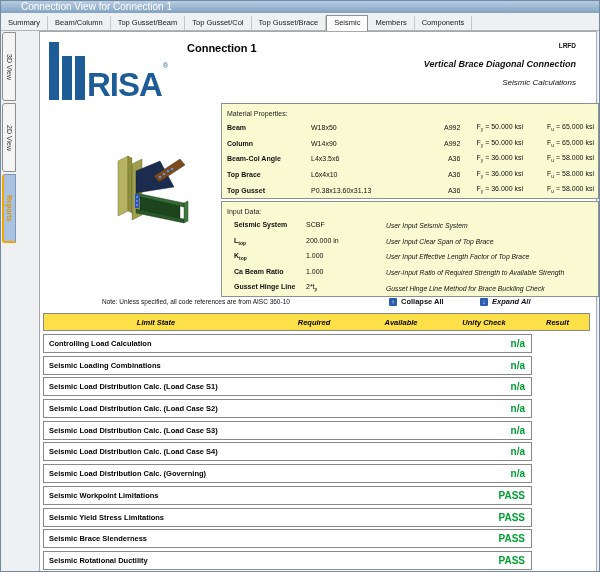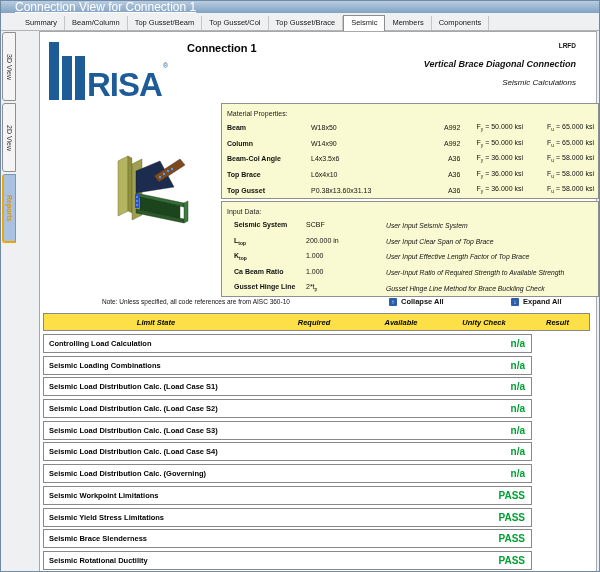--- a/index.html
+++ b/index.html
@@ -2,24 +2,24 @@
 <html><head>
 <meta charset="utf-8">
 <style>
   html,body{margin:0;padding:0;background:#d4d0c8;}
   *{box-sizing:border-box;}
   .window{position:relative;width:600px;height:572px;background:#eef0f2;
           font-family:"Liberation Sans",sans-serif;border:1px solid #6e8aa5;overflow:hidden;}
   
   .titlebar{position:absolute;top:0;left:0;width:100%;height:12px;
             background:linear-gradient(#b9cde1,#82a2c2);color:#fff;
-            font-size:12px;line-height:12px;padding-left:14px;text-decoration:underline;}
+            font-size:10px;line-height:12px;padding-left:20px;}
   
   .tabstrip{position:absolute;top:12px;left:0;width:100%;height:18px;
-            display:flex;align-items:flex-end;padding-left:17px;
+            display:flex;align-items:flex-end;
             background:#eef0f2;border-bottom:1px solid #b3b3b3;}
   .ttab{font-size:7.5px;color:#1a1a1a;padding:3px 7px 4px;line-height:1;
         border-right:1px solid #c6c6c6;white-space:nowrap;cursor:default;}
   .ttab.active{background:#fff;border:1px solid #8e8e8e;border-bottom:none;
                margin-bottom:-1px;padding-bottom:5px;z-index:2;}
   
   .sidetabs{position:absolute;left:1px;top:31px;width:14px;}
   .stab{width:14px;height:69px;margin-bottom:2px;background:#f4f4f4;
         border:1px solid #8f8f8f;border-radius:3px 0 0 3px;
         display:flex;align-items:center;justify-content:center;cursor:default;}
@@ -49,21 +49,21 @@
   .i-label{width:79px;padding-left:7px;font-weight:bold;white-space:nowrap;}
   .i-value{width:80px;white-space:nowrap;}
   .i-desc{font-style:italic;font-size:6.8px;white-space:nowrap;}
   
   .noterow{position:absolute;top:265px;left:0;width:100%;height:12px;margin-left:40px;}
   .note{position:absolute;left:22px;top:1px;font-size:6.5px;color:#111;}
   .tool{position:absolute;top:0;display:flex;align-items:center;cursor:default;}
   .tool .sq{width:8px;height:8px;background:#2b5cad;color:#fff;font-size:6px;
             line-height:8px;text-align:center;border-radius:1px;margin-right:4px;}
   .tool .lbl{font-size:7.5px;font-weight:bold;color:#111;}
-  .tool.collapse{left:309px;} .tool.expand{left:431px;}
+  .tool.collapse{left:309px;} .tool.expand{left:400px;font-style:italic;}
   
   .res-header{position:absolute;left:3px;top:281px;width:547px;height:18px;
               border:1px solid #888;background:#fde047;display:flex;align-items:center;font-style:italic;}
   .res-header span{font-size:7.5px;font-weight:bold;text-align:center;color:#000;}
   .rh-0{width:224px;} .rh-1{width:92px;} .rh-2{width:82px;} .rh-3{width:84px;} .rh-4{width:63px;}
   .res-rows{position:absolute;left:3px;top:302px;width:489px;}
   .rrow{height:19px;margin-bottom:2.7px;border:1px solid #888;background:#fff;
         display:flex;align-items:center;justify-content:space-between;cursor:default;}
   .rrow .rlab{font-size:7.5px;font-weight:bold;color:#000;padding-left:5px;}
   .rrow .rres{font-size:10px;font-weight:bold;color:#00a033;padding-right:6px;}

